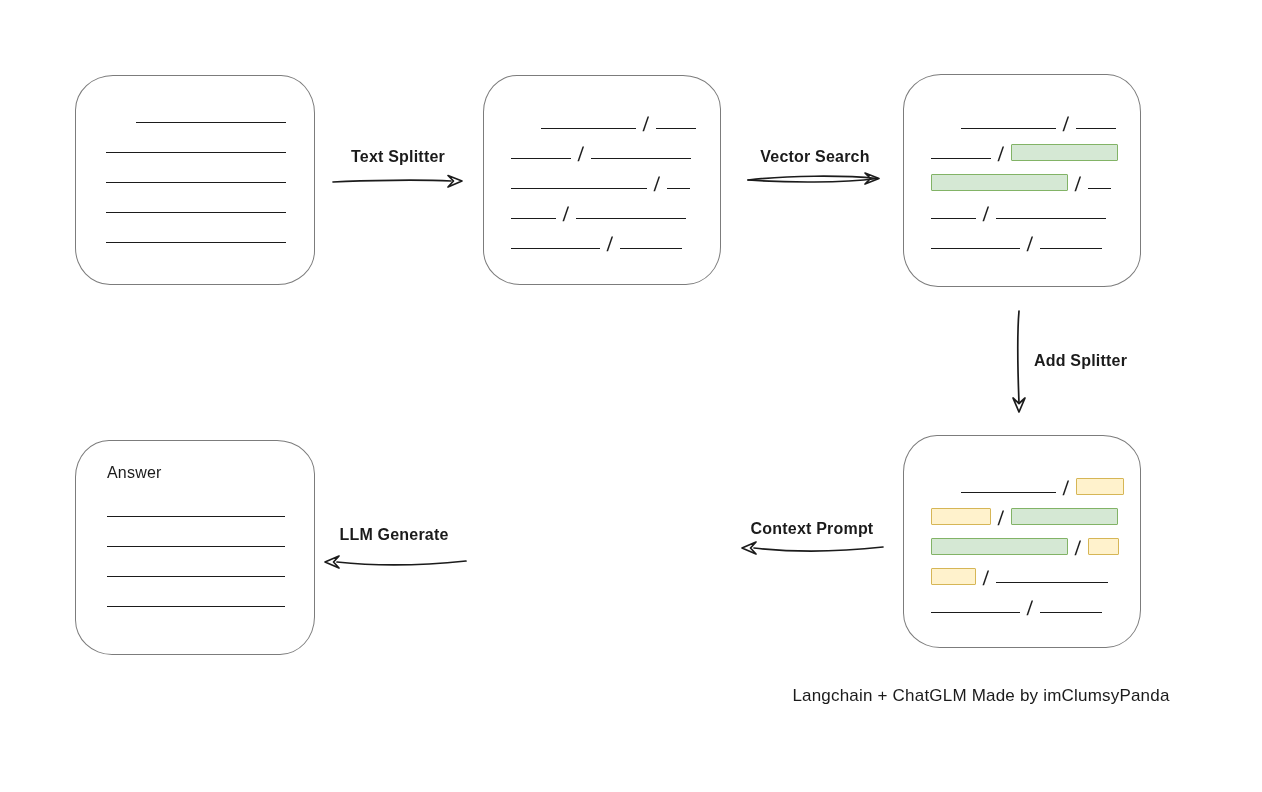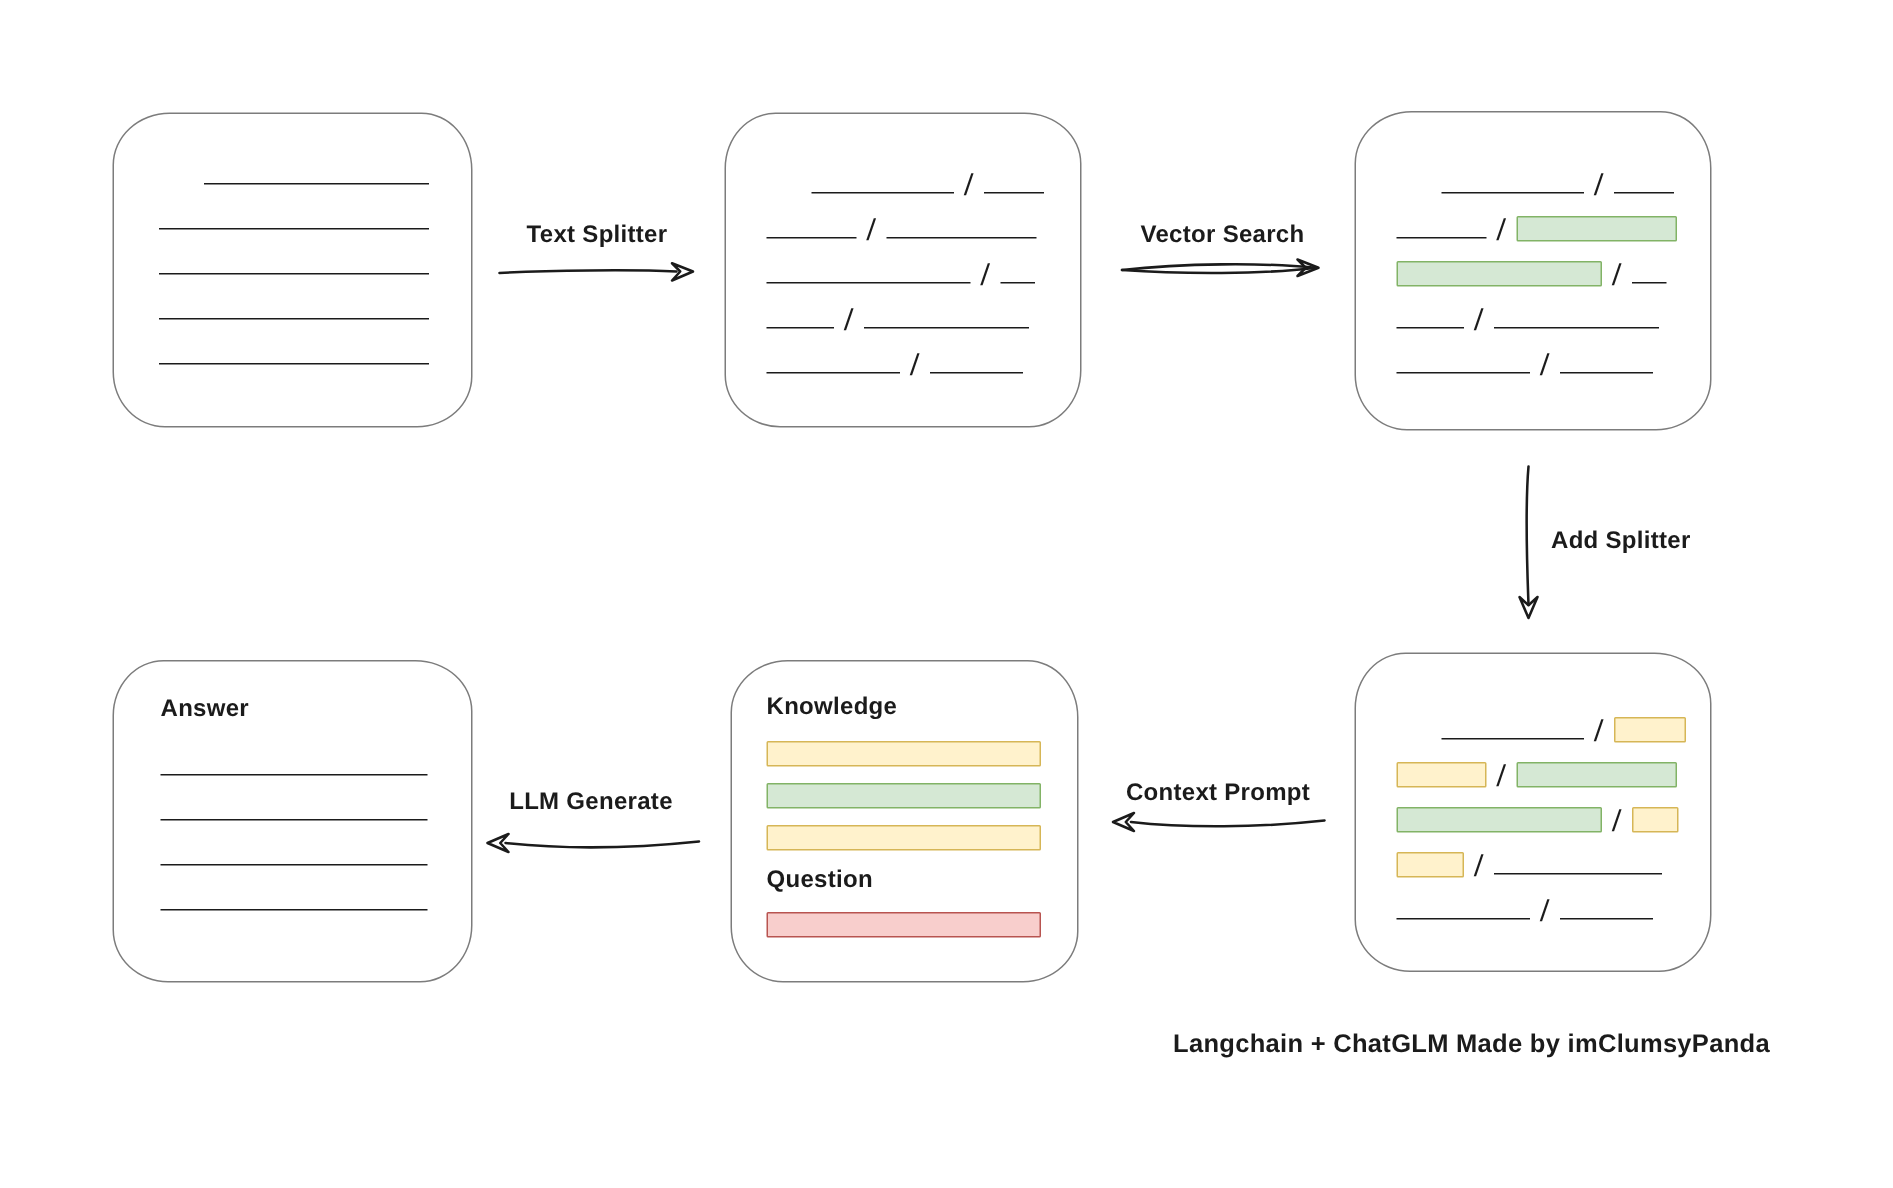--- a/index.html
+++ b/index.html
@@ -22,21 +22,21 @@
   .seg{display:inline-block;box-sizing:border-box;}
   .seg-line{height:2px;border-bottom:1.8px solid #1b1b1b;}
   .seg-green{height:17px;background:#d5e8d4;border:1.6px solid #82b366;border-radius:1px;margin-bottom:-2px;}
   .seg-yellow{height:17px;background:#fff2cc;border:1.6px solid #d6b656;border-radius:1px;margin-bottom:-2px;}
   .slash{font-size:20px;line-height:14px;transform:translateY(2px) skewX(-4deg);font-weight:500;}
   
   .bar{box-sizing:border-box;width:183px;height:17px;border-radius:1px;margin-bottom:11px;}
   .bar-yellow{background:#fff2cc;border:1.6px solid #d6b656;}
   .bar-green{background:#d5e8d4;border:1.6px solid #82b366;}
   .bar-red{background:#f8cecc;border:1.6px solid #b85450;}
-  .box-title{font-size:16px;font-weight:700;letter-spacing:.2px;}
+  .box-title{font-size:16px;font-weight:400;letter-spacing:.2px;}
   .arrow-label{position:absolute;font-size:16px;font-weight:700;letter-spacing:.2px;text-align:center;white-space:nowrap;}
   .arrow-svg{position:absolute;overflow:visible;}
   .arrow-svg path{stroke:#1b1b1b;stroke-width:1.7;fill:none;stroke-linecap:round;stroke-linejoin:round;}
   .footer-credit{position:absolute;font-size:17px;font-weight:500;letter-spacing:.2px;text-align:center;white-space:nowrap;}
 </style>
 </head>
 <body>
 
 <div class="canvas">
 
@@ -133,32 +133,20 @@
           <span class="seg seg-line" style="width: 112px;"></span>
         </div>
         <div class="seg-row">
           <span class="seg seg-line" style="width: 89px;"></span>
           <span class="slash">/</span>
           <span class="seg seg-line" style="width: 62px;"></span>
         </div>
       </div>
   </div>
 
-  <div class="node r1" style="left:487px;top:440px;width:232px;height:215px;padding:22px 0 0 23px;">
-    <div class="box-title" style="margin-bottom:13px;">Knowledge</div>
-    <div>
-        <div class="bar bar-yellow"></div>
-        <div class="bar bar-green"></div>
-        <div class="bar bar-yellow"></div>
-      </div>
-    <div class="box-title" style="margin-top:3px;margin-bottom:12px;">Question</div>
-    <div>
-        <div class="bar bar-red"></div>
-      </div>
-  </div>
 
   <div class="node r2" style="left:75px;top:440px;width:240px;height:215px;padding:23px 0 0 31px;">
     <div class="box-title">Answer</div>
     <div class="ans-lines" style="margin-top:5px;">
         <div class="h-line" style="width: 178px;"></div>
         <div class="h-line" style="width: 178px;"></div>
         <div class="h-line" style="width: 178px;"></div>
         <div class="h-line" style="width: 178px;"></div>
       </div>
   </div>
@@ -187,15 +175,15 @@
     <path d="M146,9 C102,13.8 54,14.2 17,10"></path>
     <path d="M19,4 L5,10 L19,16 L13.5,10 Z"></path>
   </svg>
 
   <div class="arrow-label" style="left:322px;top:526px;width:144px;">LLM Generate</div>
   <svg class="arrow-svg" style="left:318px;top:550px;" width="150" height="22" viewBox="0 0 150 22">
     <path d="M148,11 C102,15.8 58,16.2 19,12"></path>
     <path d="M21,6 L7,12 L21,18 L15.5,12 Z"></path>
   </svg>
 
-  <div class="footer-credit" style="left:741px;top:686px;width:480px;font-weight:bold;">Langchain + ChatGLM Made by imClumsyPanda</div>
+  <div class="footer-credit" style="left:741px;top:686px;width:480px;">Langchain + ChatGLM Made by imClumsyPanda</div>
 
 </div>
 
 </body></html>

